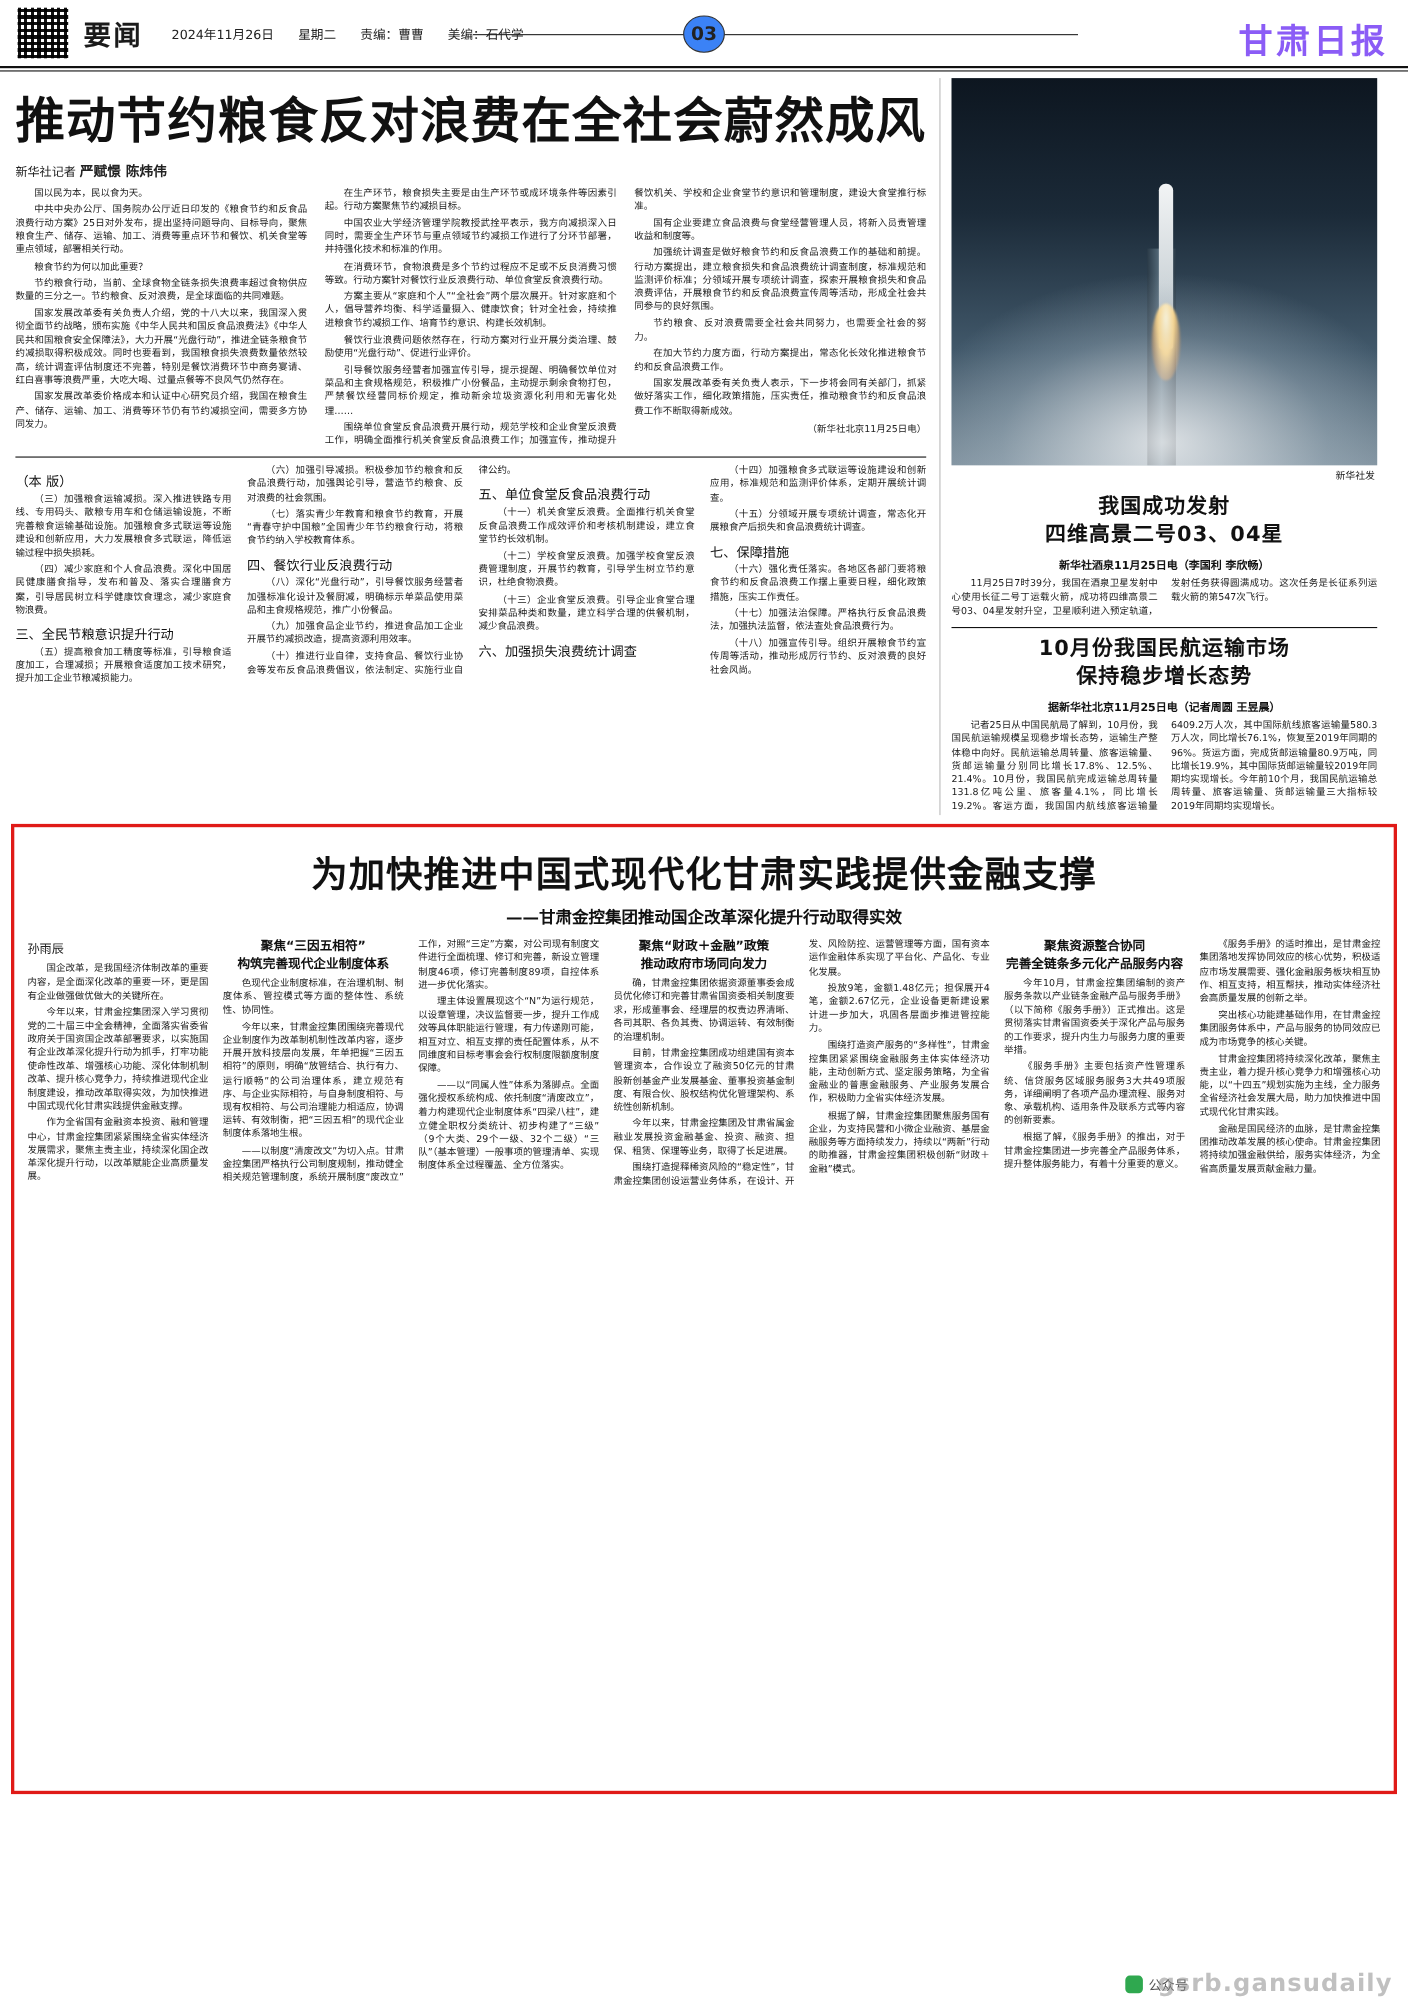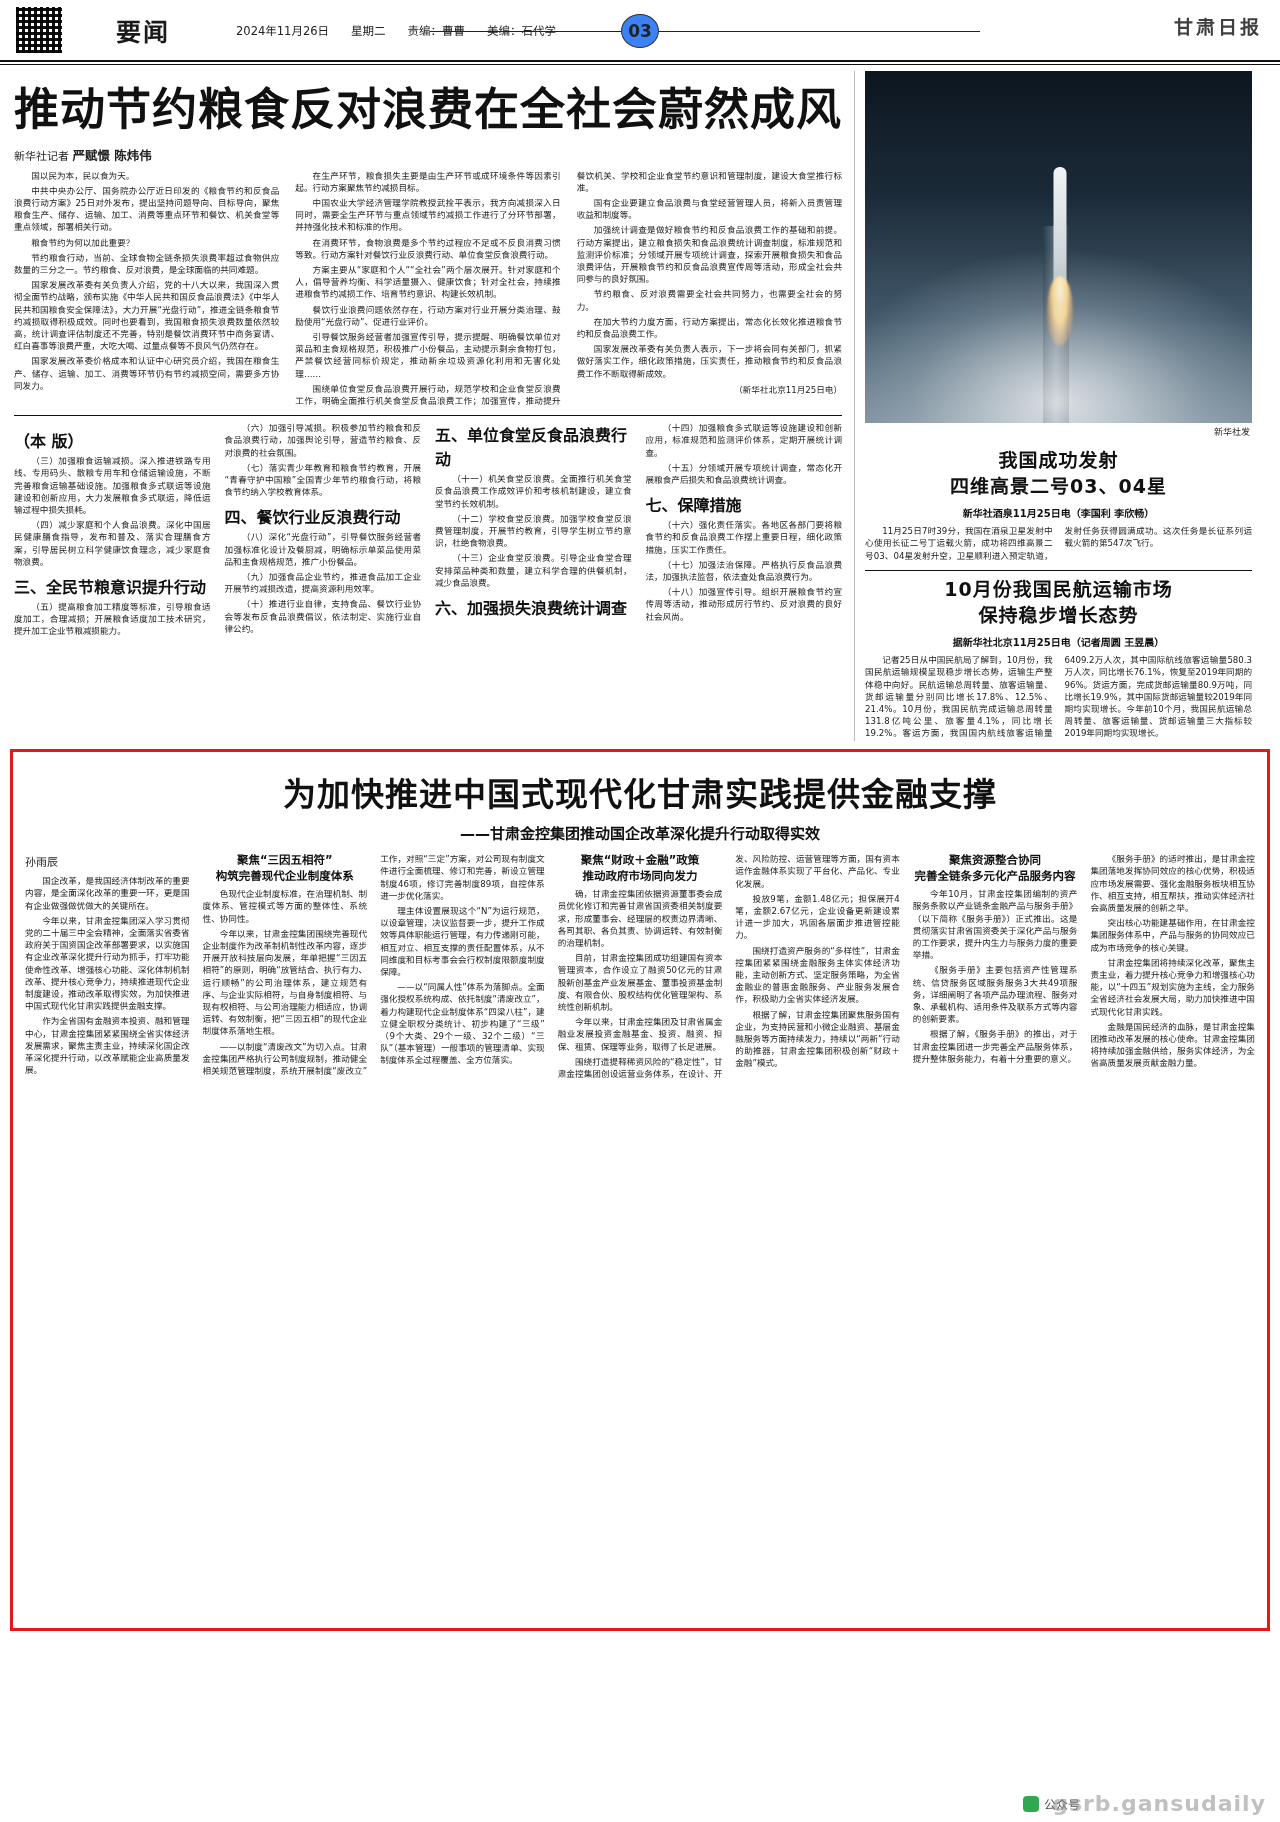--- a/index.html
+++ b/index.html
@@ -17,21 +17,20 @@
   }
 
   
   .masthead {
     position: relative;
     height: 62px;
     padding: 0 16px;
     display: flex;
     align-items: center;
     border-bottom: 2px solid #111;
-    gap: 40px;
   }
   .qr {
     width: 46px; height: 46px;
     background:
       repeating-linear-gradient(90deg, #111 0 3px, #fff 3px 6px),
       repeating-linear-gradient(0deg, #111 0 3px, #fff 3px 6px);
     background-blend-mode: multiply;
     margin-right: 14px;
     flex: none;
   }
@@ -69,24 +68,24 @@
     display: flex; align-items: center; justify-content: center;
     font-size: 17px;
     font-weight: bold;
     color: #222;
     background: #3b82f6;
   }
   .paper-title {
     position: absolute;
     right: 18px;
     top: 12px;
-    font-size: 19px;
+    font-size: 31px;
     font-weight: bold;
     letter-spacing: 3px;
-    color: #404040;
+    color: #8b5cf6;
     font-family: "DejaVu Serif", serif;
   }
 
   
   .top-wrap {
     display: flex;
     padding: 6px 14px 0 14px;
     border-top: 1px solid #111;
     margin-top: 2px;
   }
@@ -122,22 +121,22 @@
   p.body {
     font-size: 8.6px;
     line-height: 1.42;
     text-align: justify;
     margin: 0 0 3px 0;
     color: #1b1b1b;
     text-indent: 2em;
     font-family: "DejaVu Sans", sans-serif;
   }
   h4.sub {
-    font-size: 16px;
-    font-weight: bold;
+    font-size: 12px;
+    font-weight: normal;
     margin: 6px 0 3px 0;
     color: #111;
     text-indent: 0;
   }
   .sig {
     font-size: 8.6px;
     text-align: right;
     margin: 2px 0 4px 0;
     color: #222;
   }

